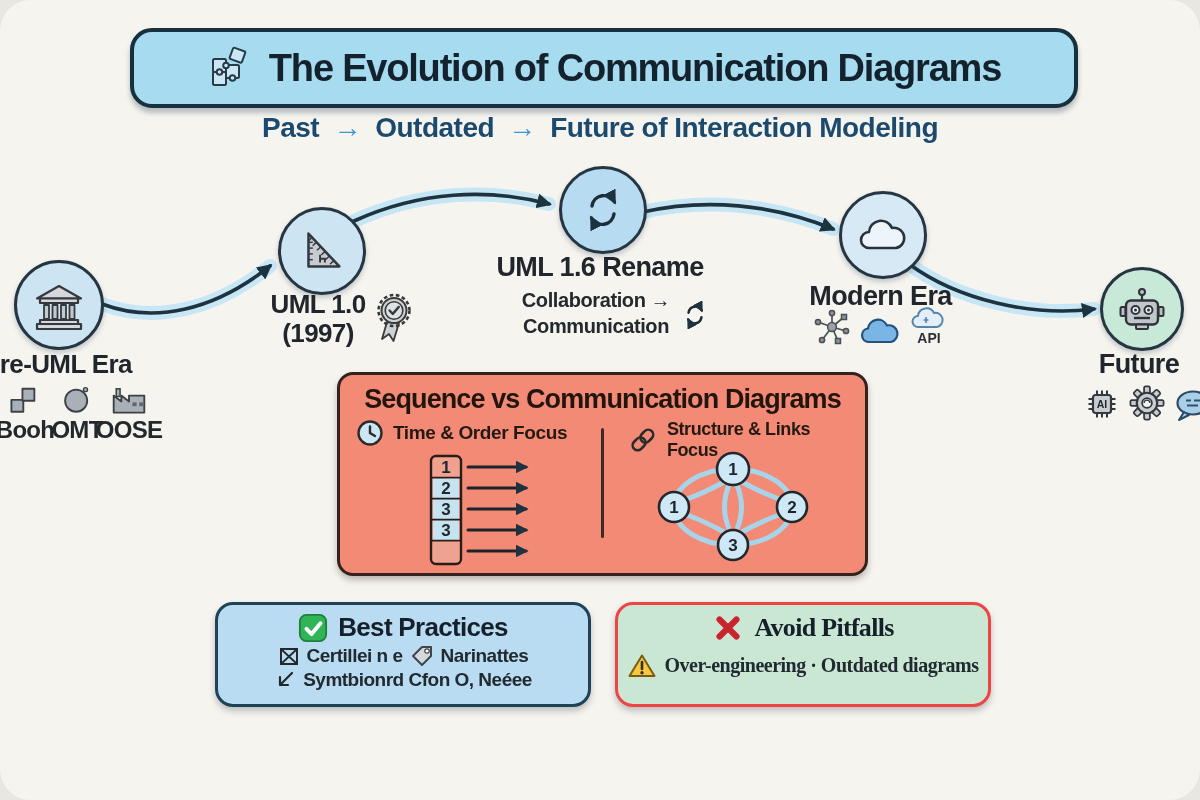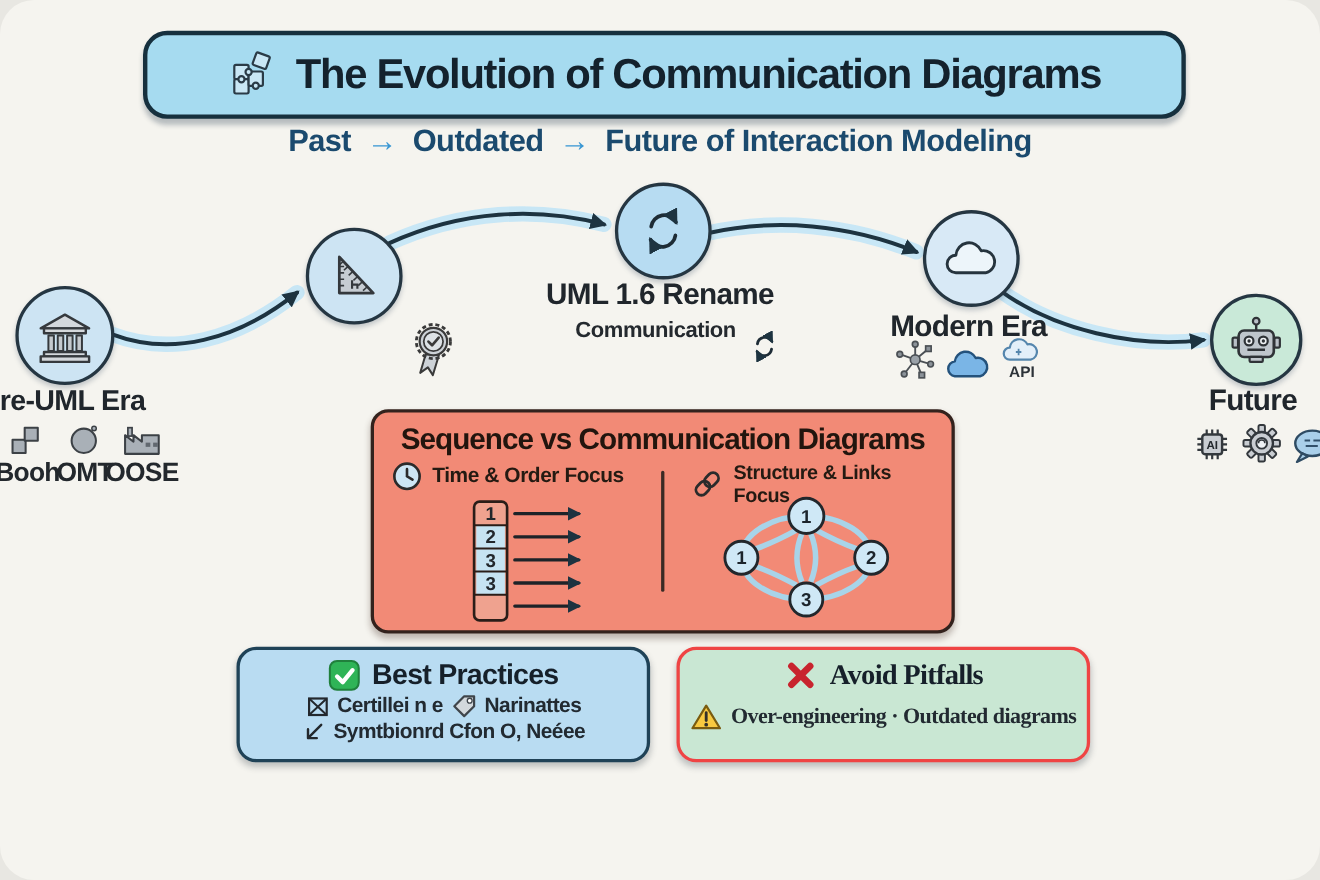--- a/index.html
+++ b/index.html
@@ -36,21 +36,21 @@
   
   .cmp-box{position:absolute;left:337px;top:372px;width:525px;height:198px;background:#f28a76;
     border:3px solid #33221d;border-radius:16px;box-shadow:0 4px 6px rgba(70,50,40,.32);z-index:2;}
   .cmp-title{position:absolute;top:9px;left:0;width:100%;text-align:center;font-size:27px;font-weight:700;
     letter-spacing:-0.9px;color:#22150e;}
   .cmp-header{position:absolute;display:flex;align-items:center;gap:9px;font-size:19px;font-weight:700;
     letter-spacing:-0.4px;color:#241a12;}
   .cmp-divider{position:absolute;left:261px;top:53px;width:3px;height:110px;background:#3a2a24;border-radius:2px;}
 
   
-  .panel{position:absolute;top:588px;width:370px;height:99px;border-radius:18px;z-index:2;
+  .panel{position:absolute;top:602px;width:370px;height:99px;border-radius:18px;z-index:2;
     box-shadow:0 4px 6px rgba(60,70,80,.3);}
   .panel-bp{left:215px;background:#b9dcf2;border:3px solid #1f4257;}
   .panel-ap{left:615px;background:#c9e7d3;border:3px solid #ef4444;font-family:Liberation Serif, serif;}
   .panel-heading{display:flex;align-items:center;justify-content:center;gap:10px;margin-top:7px;
     font-size:26px;font-weight:700;letter-spacing:-0.7px;color:#16202a;}
   .panel-line{display:flex;align-items:center;justify-content:center;gap:7px;font-size:19px;font-weight:700;
     letter-spacing:-0.5px;color:#222a31;}
   .panel-bp .panel-line{margin-top:1px;}
   .panel-ap .panel-line{margin-top:8px;font-size:20px;}
 
@@ -161,38 +161,43 @@
           <path d="M36.8 34.2 l-4 3.7"></path>
           <path d="M41.3 39 l-4 3.7"></path>
         <path d="M15.5 20 h4"></path>
           <path d="M15.5 26 h4"></path>
           <path d="M15.5 32 h4"></path>
           <path d="M15.5 38 h4"></path>
       </g>
       <path d="M27 41 V33 M27 37 h5 V41" fill="none" stroke="#34383c" stroke-width="2"></path>
     </svg>
   </div>
+  <div class="node-label" style="left:248px;top:290px;width:140px;">
+    <div>UML 1.0</div>
+    <div>(1997)</div>
+  </div>
   <svg class="abs" style="left:374px;top:292px;z-index:2;" width="40" height="54" viewBox="0 0 40 54">
     <path d="M13 30 L8 47 L15 42 L19.5 49 L25 31 Z" fill="#cdd2d7" stroke="#3a3a3a" stroke-width="1.8" stroke-linejoin="round"></path>
     <circle cx="20" cy="18.5" r="15.5" fill="none" stroke="#3a3a3a" stroke-width="2.6" stroke-dasharray="3.6 2.6"></circle>
     <circle cx="20" cy="18.5" r="12.5" fill="#cdd2d7" stroke="#3a3a3a" stroke-width="2"></circle>
     <circle cx="20" cy="18.5" r="8.8" fill="#dde2e6" stroke="#3a3a3a" stroke-width="1.6"></circle>
     <path d="M15.5 18.5 l3.3 3.4 l6-7" fill="none" stroke="#3a3a3a" stroke-width="2.4" stroke-linecap="round" stroke-linejoin="round"></path>
   </svg>
 
   <div class="circle-node" style="left:559px;top:166px;width:82px;height:82px;background:#b7dcf2;">
     <svg width="48" height="48" viewBox="0 0 48 48">
       <g fill="none" stroke="#1e2c36" stroke-width="3.4" stroke-linecap="round">
         <path d="M13 20 A12 12 0 0 1 35.5 16" marker-end="url(#arrowhead)"></path>
         <path d="M35 28 A12 12 0 0 1 12.5 32" marker-end="url(#arrowhead)"></path>
       </g>
     </svg>
   </div>
   <div class="node-label" style="left:480px;top:252px;width:240px;font-size:27px;">UML 1.6 Rename</div>
   <div class="rename">
+    <div>Collaboration →</div>
     <div>Communication</div>
   </div>
   <svg class="abs" style="left:681px;top:301px;z-index:2;" width="28" height="28" viewBox="0 0 48 48">
     <g fill="none" stroke="#1e2c36" stroke-width="4.4" stroke-linecap="round">
       <path d="M13 20 A12 12 0 0 1 35.5 16" marker-end="url(#arrowhead)"></path>
       <path d="M35 28 A12 12 0 0 1 12.5 32" marker-end="url(#arrowhead)"></path>
     </g>
   </svg>
 
   <div class="circle-node" style="left:839px;top:191px;width:82px;height:82px;background:#d8e9f6;">

